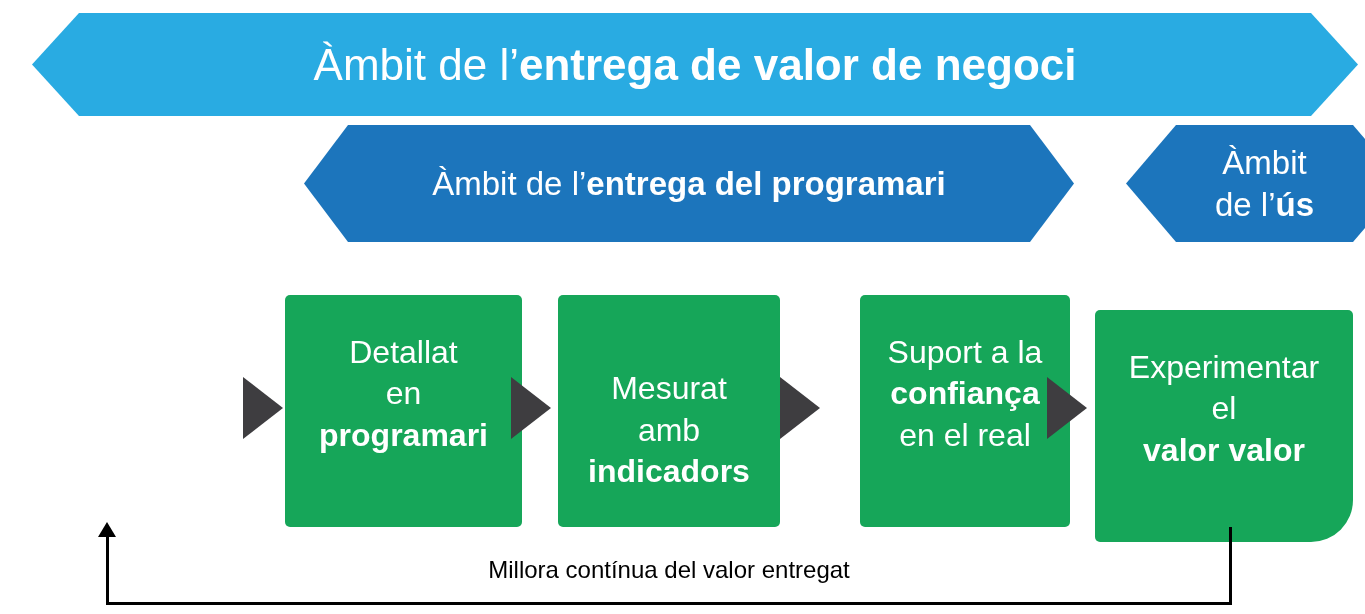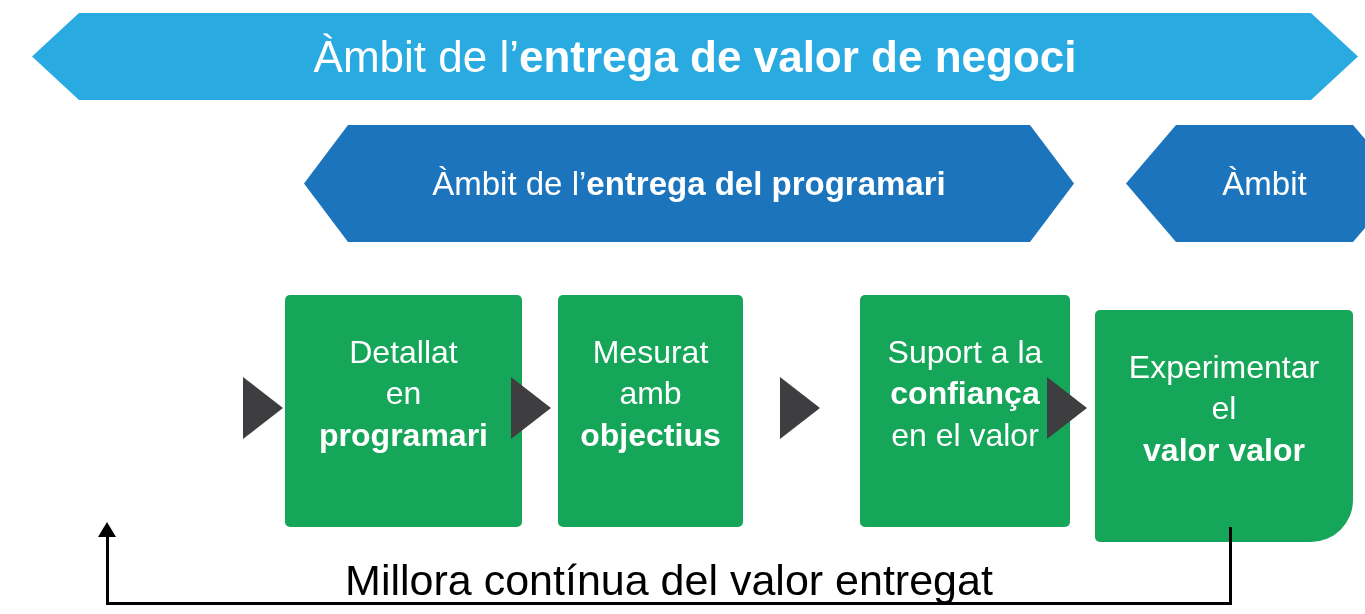--- a/index.html
+++ b/index.html
@@ -6,21 +6,21 @@
   #stage{
     position:relative;width:1365px;height:614px;background:#ffffff;overflow:hidden;
     font-family:"Liberation Sans", sans-serif;
   }
   .shape{position:absolute;display:flex;align-items:center;justify-content:center;
     color:#ffffff;text-align:center;}
   .b{font-weight:bold;}
 
   
   #banner{
-    left:32px;top:13px;width:1326px;height:87px;background:#29ABE2;
+    left:32px;top:13px;width:1326px;height:103px;background:#29ABE2;
     clip-path:polygon(0 50%,47px 0,calc(100% - 47px) 0,100% 50%,calc(100% - 47px) 100%,47px 100%);
     font-size:44px;
     justify-content:center;
   }
 
   
   .hex{background:#1C75BC;top:125px;height:117px;font-size:33px;line-height:1.25;}
   #hex-definition{left:8px;width:278px;
     clip-path:polygon(0 50%,48px 0,calc(100% - 48px) 0,100% 50%,calc(100% - 48px) 100%,48px 100%);}
   #hex-software{left:304px;width:770px;
@@ -29,21 +29,21 @@
     clip-path:polygon(0 50%,50px 0,calc(100% - 50px) 0,100% 50%,calc(100% - 50px) 100%,50px 100%);}
 
   
   .step{
     top:295px;height:232px;background:#16A659;border-radius:5px;
     font-size:32px;line-height:1.3;flex-direction:column;
     box-sizing:border-box;padding-bottom:34px;
   }
   #step-1{left:7px;width:233px;border-radius:5px 5px 5px 42px;}
   #step-2{left:285px;width:237px;}
-  #step-3{left:558px;width:185px;}
+  #step-3{left:558px;width:222px;justify-content:flex-end;}
   #step-4{left:860px;width:210px;}
   #step-5{left:1095px;width:258px;border-radius:5px 5px 42px 5px;margin-top:15px;}
 
   
   .flow-arrow{
     position:absolute;top:377px;width:0;height:0;
     border-top:31px solid transparent;border-bottom:31px solid transparent;
     border-left:40px solid #3E3D40;
   }
   #arrow-1{left:243px;} #arrow-2{left:511px;} #arrow-3{left:780px;} #arrow-4{left:1047px;}
@@ -53,21 +53,21 @@
   #fb-vline-left{left:106px;top:536px;width:3px;height:69px;}
   #fb-hline{left:106px;top:602px;width:1126px;height:3px;}
   #fb-vline-right{left:1229px;top:527px;width:3px;height:78px;}
   #fb-arrowhead{
     position:absolute;left:98px;top:522px;width:0;height:0;
     border-left:9px solid transparent;border-right:9px solid transparent;
     border-bottom:15px solid #000000;
   }
   #fb-label{
     position:absolute;left:107px;top:556px;width:1124px;
-    font-size:43px;color:#000000;text-align:center;line-height:1.15;
+    font-size:24px;color:#000000;text-align:center;line-height:1.15;
   }
 </style>
 </head>
 <body>
 
 <div id="stage">
 
   <div id="banner" class="shape">
     <div>
       <span>Àmbit de l’</span><span class="b">entrega de valor de negoci</span>
@@ -77,46 +77,47 @@
 
   <div id="hex-software" class="shape hex">
     <div>
       <span>Àmbit de l’</span><span class="b">entrega del programari</span>
     </div>
   </div>
 
   <div id="hex-usage" class="shape hex">
     <div>
       <div>Àmbit</div>
+      <div><span>de l’</span><span class="b">ús</span></div>
     </div>
   </div>
 
 
   <div class="flow-arrow" id="arrow-1"></div>
 
   <div id="step-2" class="shape step">
     <div>Detallat</div>
     <div>en</div>
     <div class="b">programari</div>
   </div>
 
   <div class="flow-arrow" id="arrow-2"></div>
 
   <div id="step-3" class="shape step">
     <div>Mesurat</div>
     <div>amb</div>
-    <div class="b">objectius</div>
+    <div class="b">indicadors</div>
   </div>
 
   <div class="flow-arrow" id="arrow-3"></div>
 
   <div id="step-4" class="shape step">
     <div>Suport a la</div>
     <div class="b">confiança</div>
-    <div>en el valor</div>
+    <div>en el real</div>
   </div>
 
   <div class="flow-arrow" id="arrow-4"></div>
 
   <div id="step-5" class="shape step">
     <div>Experimentar</div>
     <div>el</div>
     <div class="b">valor valor</div>
   </div>
 

